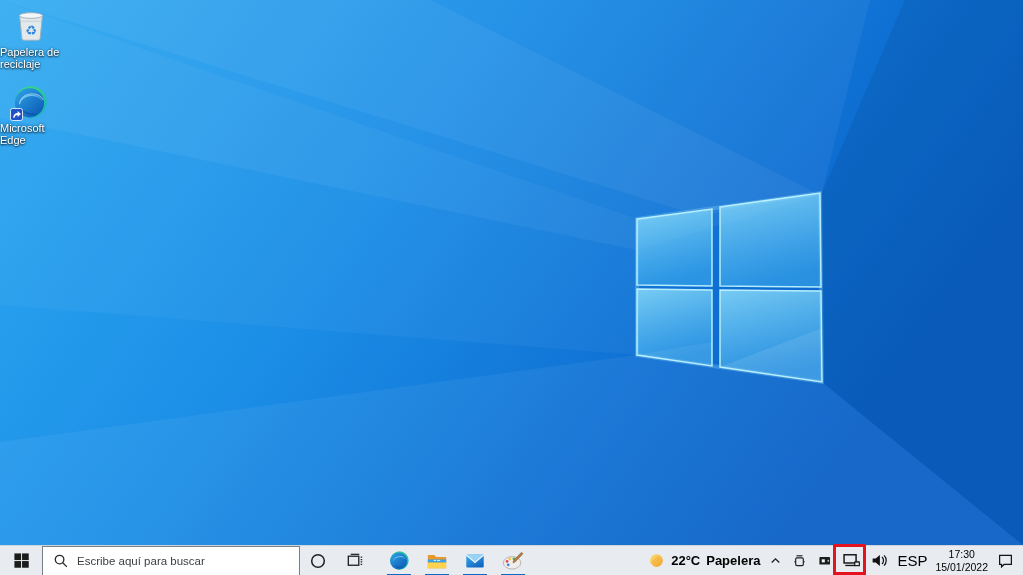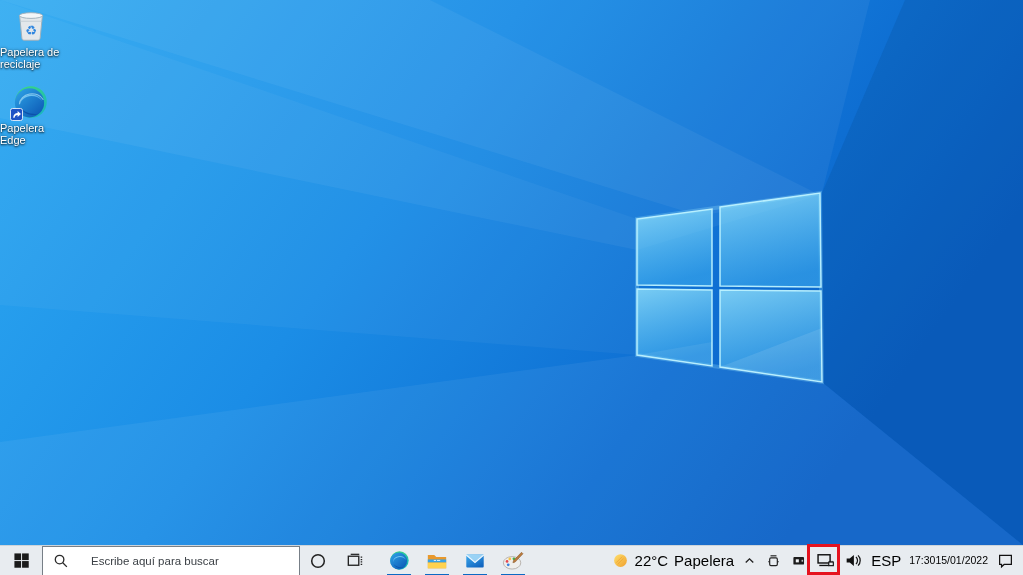--- a/index.html
+++ b/index.html
@@ -24,38 +24,38 @@
   
   .taskbar {
     position:absolute; left:0; bottom:0; width:1023px; height:30px;
     background:#e8ecf0; border-top:1px solid #cdd4da;
     display:flex; align-items:center; font-size:11px; color:#1b1b1b;
   }
   .tb-btn { height:30px; display:flex; align-items:center; justify-content:center; background:transparent; border:none; cursor:pointer; position:relative; }
   .start { width:42px; }
   .searchbox {
     width:258px; height:30px; background:#ffffff; border:1px solid #777f87;
-    display:flex; align-items:center; gap:22px; padding-left:10px;
+    display:flex; align-items:center; gap:8px; padding-left:10px;
   }
   .searchbox input {
     border:none; outline:none; flex:1; height:100%; font-family:"Liberation Sans",sans-serif;
     font-size:11.5px; color:#1b1b1b; background:transparent;
   }
   .searchbox input::placeholder { color:#3c4146; opacity:1; }
   .cortana, .taskview { width:36px; }
   .apps { display:flex; margin-left:8px; }
   .app-btn { width:38px; }
   .app-btn .underline { position:absolute; bottom:0; left:7px; right:7px; height:2px; background:#0b6ac4; }
 
   .tray { margin-left:auto; display:flex; align-items:center; height:30px; padding-right:4px; }
   .tray .tb-btn { padding:0 4px; }
   .weather { gap:6px; padding:0 8px; }
-  .weather .wx-text { white-space:nowrap; font-size:15px; }
+  .weather .wx-text { white-space:nowrap; font-size:13px;font-weight:bold; }
   .lang { font-size:15px; padding:0 7px; }
-  .clock { justify-content:center; line-height:1.2; font-size:10.5px; padding:0 6px; text-align:center; }
+  .clock { flex-direction:column; justify-content:center; line-height:1.2; font-size:10.5px; padding:0 6px; text-align:center; }
   .network-wrap { position:relative; }
   .red-box {
     position:absolute; left:-4px; top:-2px; width:33px; height:31px;
     border:3px solid #e5131f; pointer-events:none; z-index:6;
   }
   .actioncenter { padding:0 9px 0 7px; }
 </style>
 </head>
 <body>
 
@@ -129,21 +129,21 @@
         <circle cx="22" cy="25" r="19.5" fill="url(#egBlue)"></circle>
         <path d="M9,28 a15.5,14 0 0 1 30,-5 c-3.5,-4.5 -8.5,-7 -14.5,-7 -7.5,0 -13.5,4.8 -15.5,12 z" fill="url(#egLight)" opacity="0.95"></path>
         <path d="M8.5,27 a17,15 0 0 1 32,-6" stroke="#c8f0fd" stroke-width="1.6" fill="none" opacity="0.6"></path>
         <path d="M10,32 c5,8.5 15,11.5 24,7.5 c-9.5,1.5 -18.5,-1.5 -24,-7.5 z" fill="#0a4da6" opacity="0.85"></path>
       </svg>
       <svg width="13" height="13" viewBox="0 0 13 13" style="position:absolute; left:-2px; bottom:-1px;">
         <rect x="0.5" y="0.5" width="12" height="12" rx="2" fill="#1f53c5" stroke="#ffffff" stroke-width="0.8"></rect>
         <path d="M3.2,9.8 C3.2,6.6 5.2,5 7.6,5 V3.1 l3.4,3 -3.4,3 V7 C5.8,7 4.6,8.1 4.6,9.8 Z" fill="#ffffff"></path>
       </svg>
     </div>
-    <div class="lbl">Papelera Edge</div>
+    <div class="lbl">Microsoft Edge</div>
   </div>
 
   <div class="taskbar">
 
     <button class="tb-btn start">
       <svg width="17" height="17" viewBox="0 0 24 24">
         <rect x="2" y="2" width="9.4" height="9.4" fill="#1b1b1b"></rect>
         <rect x="12.8" y="2" width="9.4" height="9.4" fill="#1b1b1b"></rect>
         <rect x="2" y="12.8" width="9.4" height="9.4" fill="#1b1b1b"></rect>
         <rect x="12.8" y="12.8" width="9.4" height="9.4" fill="#1b1b1b"></rect>

